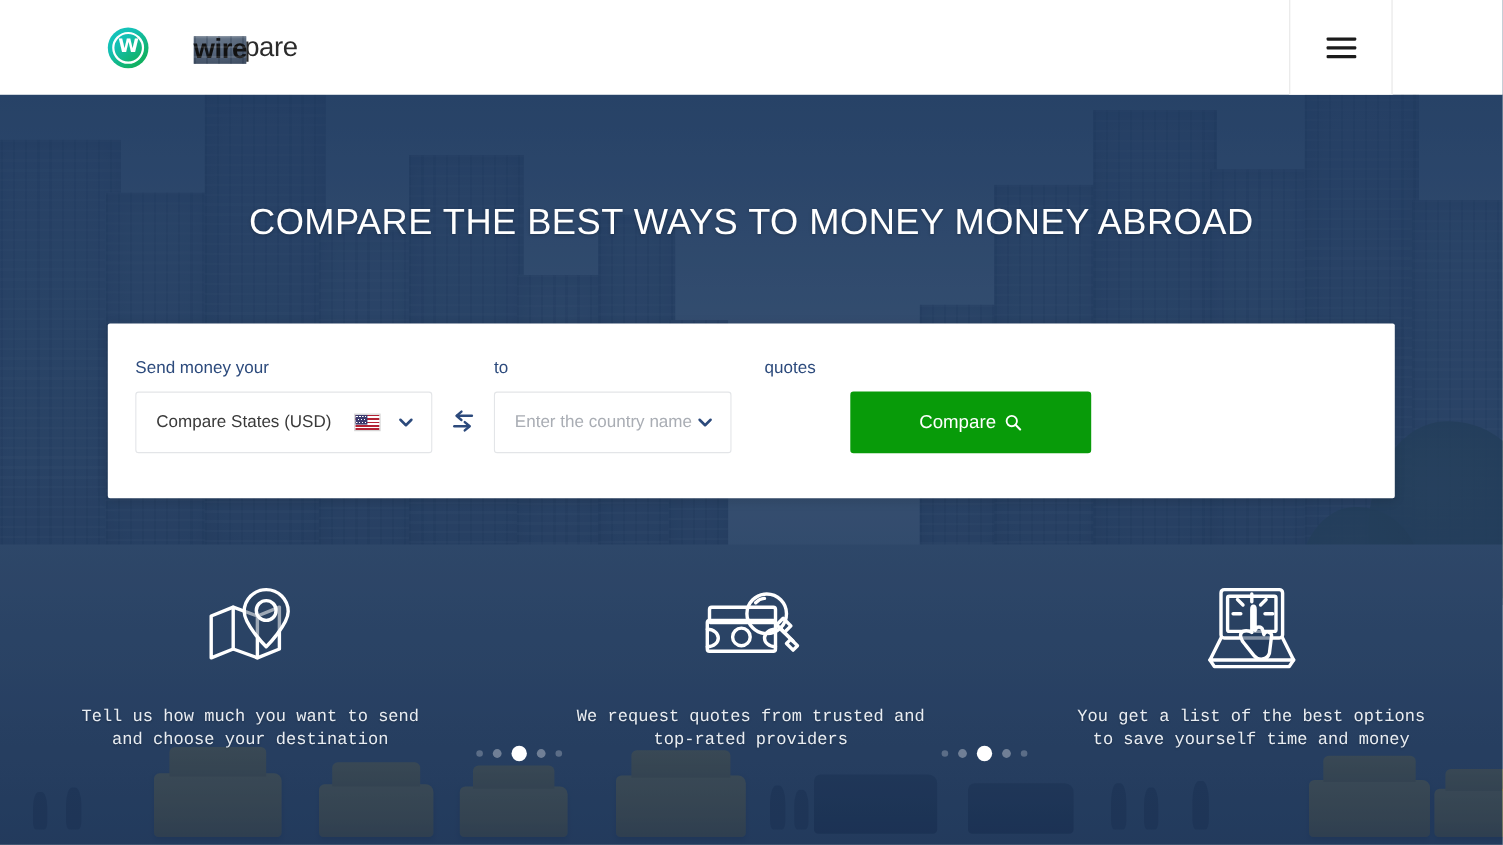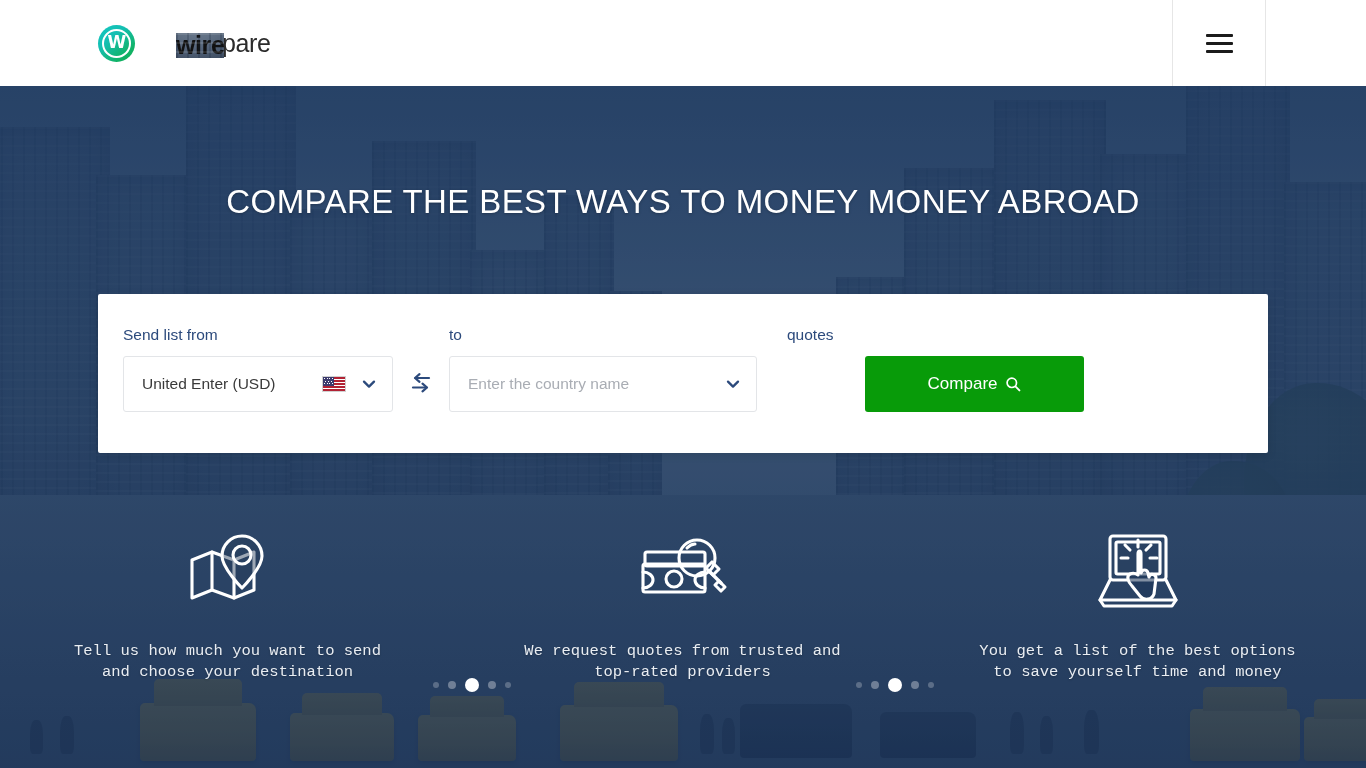--- a/index.html
+++ b/index.html
@@ -254,21 +254,21 @@
     border: 1px solid #e3e5e8;
     border-radius: 3px;
     background: #ffffff;
     display: flex;
     align-items: center;
     padding: 0 14px 0 18px;
     position: relative;
   }
 
   .ctl-from { width: 270px; }
-  .ctl-to   { width: 308px; }
+  .ctl-to   { width: 216px; }
   .ctl-amt  { width: 240px; }
 
   .ctl-value {
     flex: 1 1 auto;
     color: #3a3a3a;
     font-size: 15.5px;
     white-space: nowrap;
     overflow: hidden;
   }
   .ctl-placeholder {
@@ -483,23 +483,23 @@
     <div class="tint2"></div>
 
     <div class="hero-inner">
 
       <h1 class="hero-title">COMPARE THE BEST WAYS TO MONEY MONEY ABROAD</h1>
 
       <div class="form-card">
         <div class="fields">
 
           <div class="field">
-            <div class="field-label">Send list from</div>
+            <div class="field-label">Send money your</div>
             <div class="control ctl-from">
-              <span class="ctl-value">United Enter (USD)</span>
+              <span class="ctl-value">Compare States (USD)</span>
               <span class="flag">
                 <span class="stripes"></span>
                 <span class="canton"></span>
               </span>
               <span class="chev">
                 <svg width="18" height="18" viewBox="0 0 18 18" aria-hidden="true">
                   <path d="M4 6.6 L9 11.6 L14 6.6" fill="none" stroke="#2c4a7c" stroke-width="2.3" stroke-linecap="round" stroke-linejoin="round"></path>
                 </svg>
               </span>
             </div>

